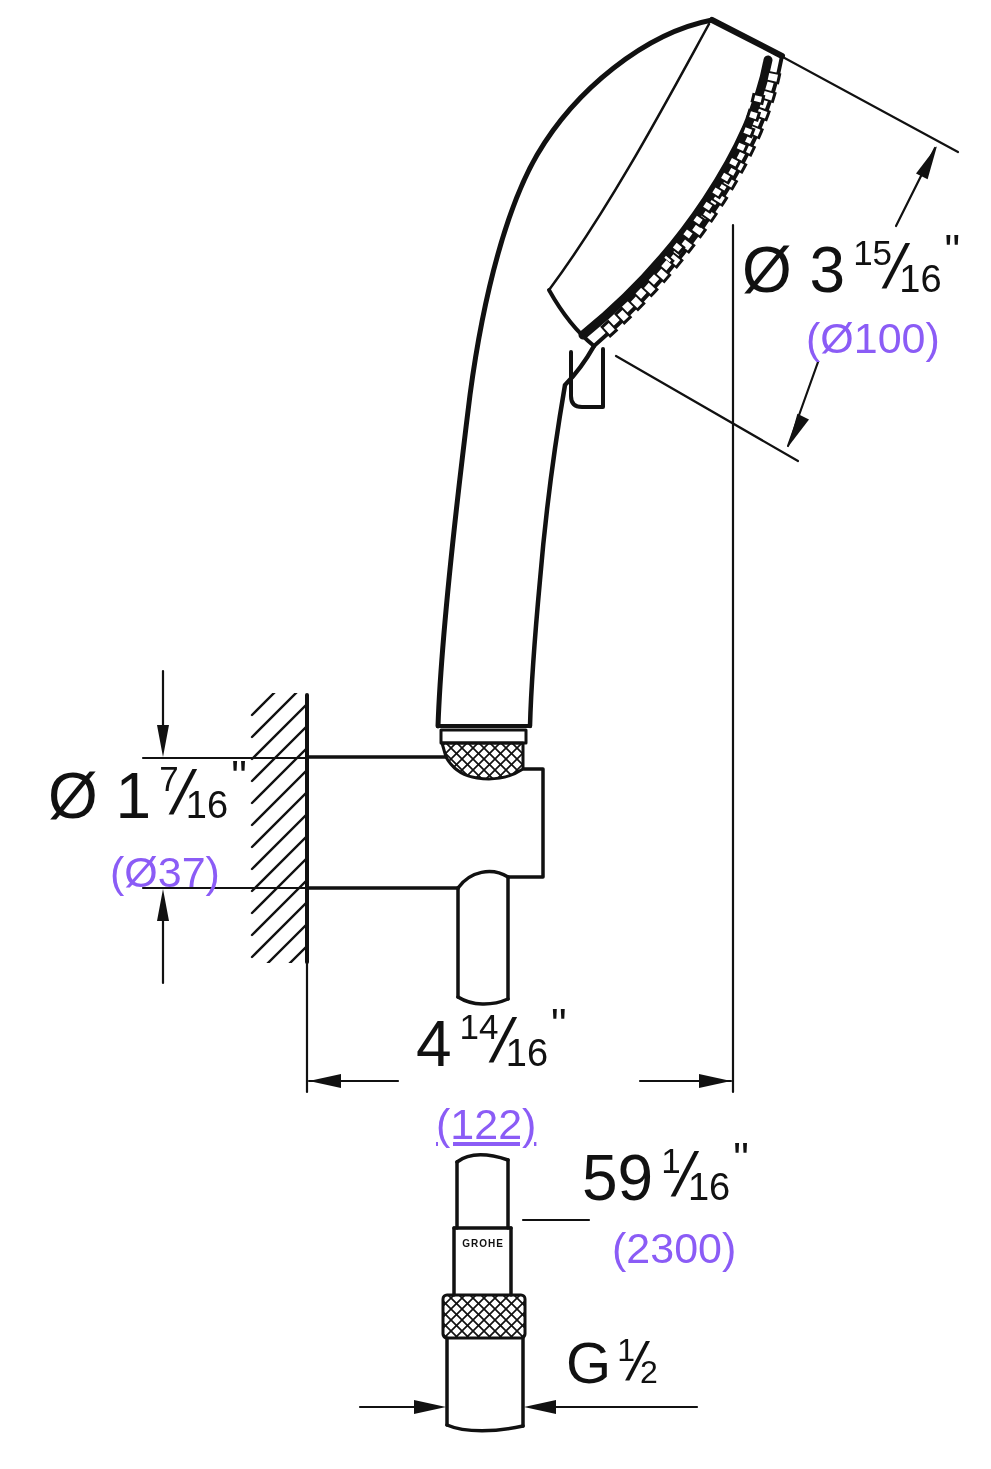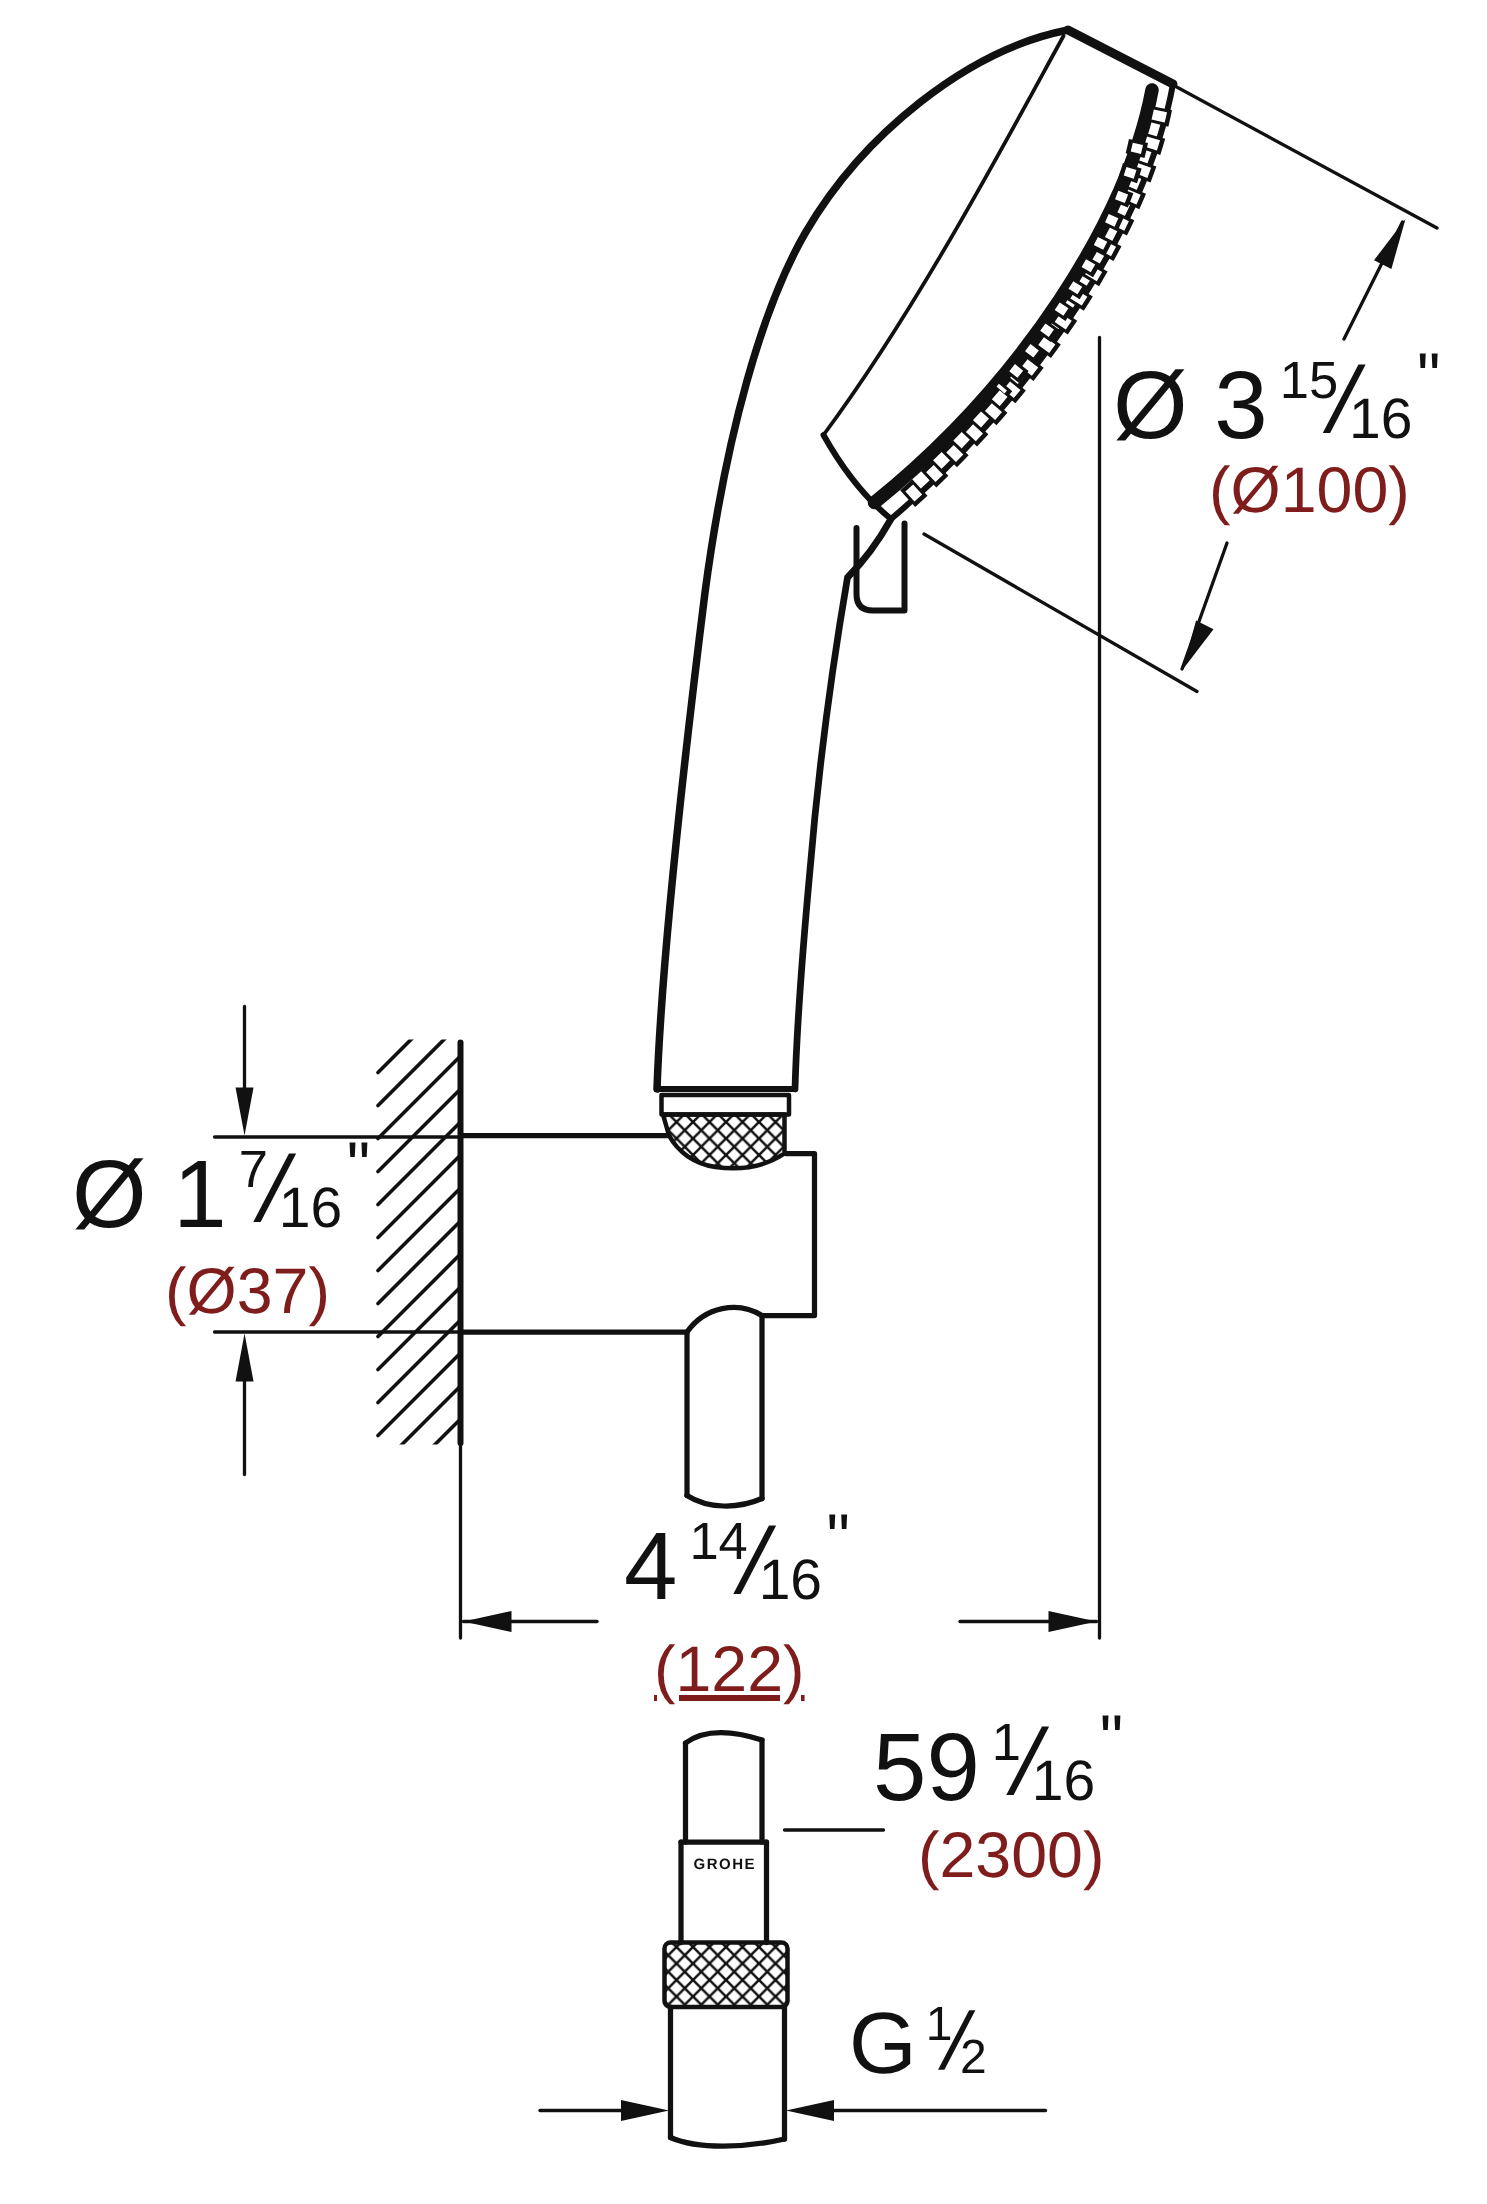--- a/index.html
+++ b/index.html
@@ -10,21 +10,21 @@
   #lineart{position:absolute;left:0;top:0;}
   .dimlabel{
     position:absolute;font-size:64px;line-height:1;white-space:nowrap;color:#111;
     font-family:"Liberation Sans",sans-serif;
   }
   .dimlabel .num{font-size:35px;position:relative;top:-27px;margin-left:8px;}
   .dimlabel .den{font-size:38px;position:relative;top:0;}
   .dimlabel .sl{font-size:62px;display:inline-block;transform:skewX(-14deg);
     position:relative;top:-4px;margin:0 -5px;}
   .dimlabel .unit{font-size:44px;position:relative;top:-26px;margin-left:3px;letter-spacing:-2px;}
-  .metric{position:absolute;font-size:43px;line-height:1;white-space:nowrap;color:#7f1d1d;}
+  .metric{position:absolute;font-size:43px;line-height:1;white-space:nowrap;color:#8b5cf6;margin-top:11px;}
   .thread{font-size:58px;}
   .thread .num{font-size:32px;top:-22px;margin-left:6px;}
   .thread .den{font-size:32px;}
   .thread .sl{font-size:54px;top:-3px;}
   .logo-mark{
     position:absolute;left:458px;top:1238px;width:46px;text-align:right;
     font-size:10px;font-weight:bold;letter-spacing:1px;color:#111;
   }
 </style>
 </head>

